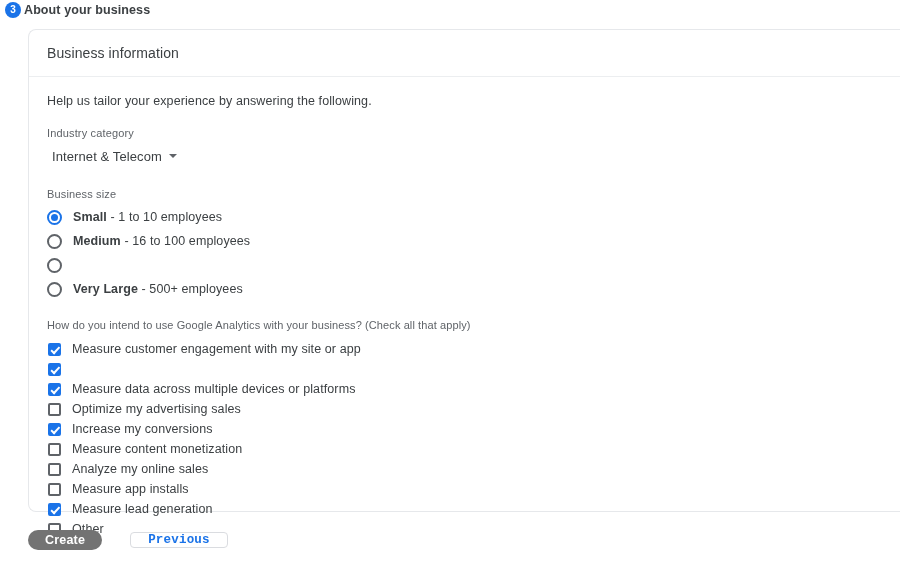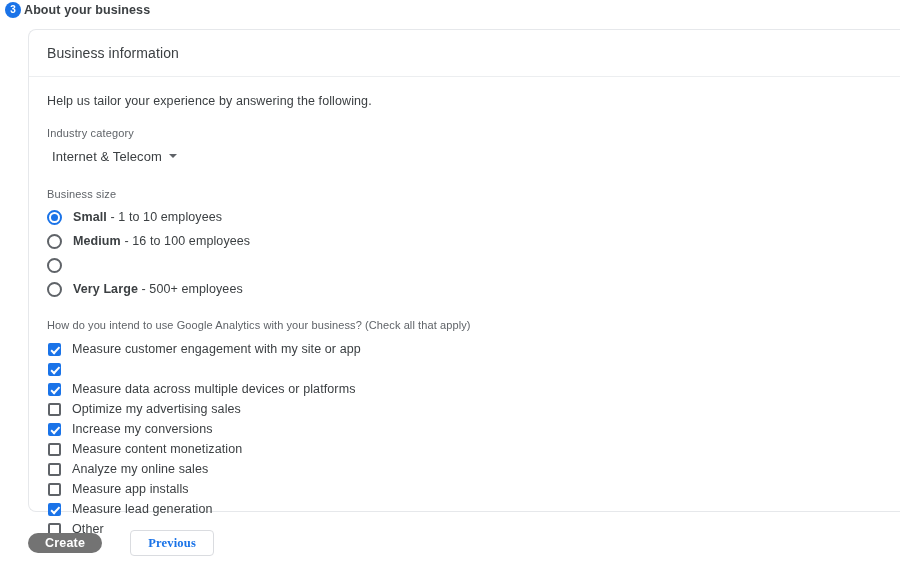--- a/index.html
+++ b/index.html
@@ -215,28 +215,28 @@
     color: #ffffff;
     border: none;
     border-radius: 12px;
     font-family: "Liberation Sans", sans-serif;
     font-size: 12.5px;
     font-weight: 700;
     letter-spacing: .2px;
     cursor: pointer;
   }
   .btn-previous {
-    height: 26px;
+    height: 16px;
     padding: 0 17px;
     margin-left: 28px;
     background: #ffffff;
     color: #1a73e8;
     border: 1px solid #dadce0;
     border-radius: 4px;
-    font-family: Liberation Serif, serif;
+    font-family: Liberation Mono, monospace;
     font-size: 12.5px;
     font-weight: 700;
     letter-spacing: .2px;
     cursor: pointer;
   }
 </style>
 </head>
 <body>
 
 <div class="step-header">

